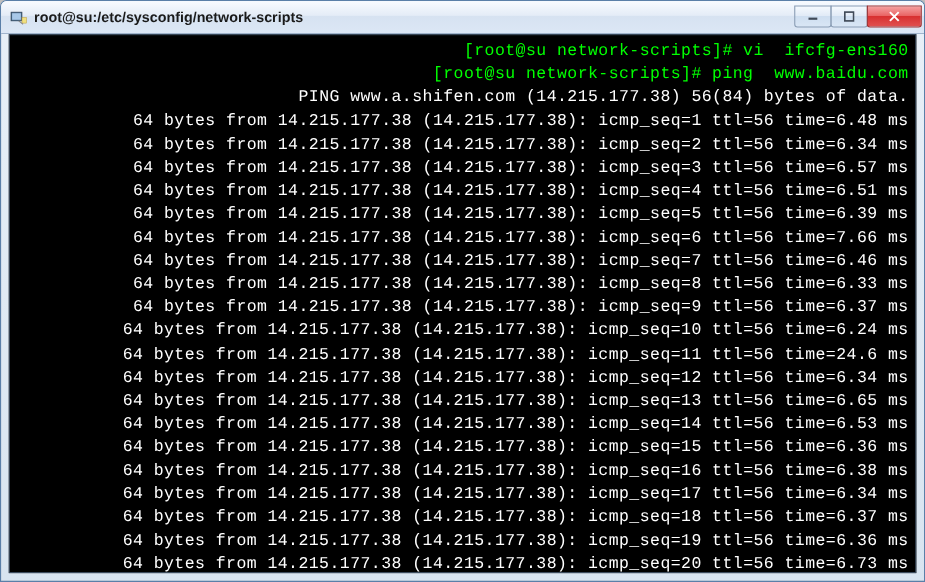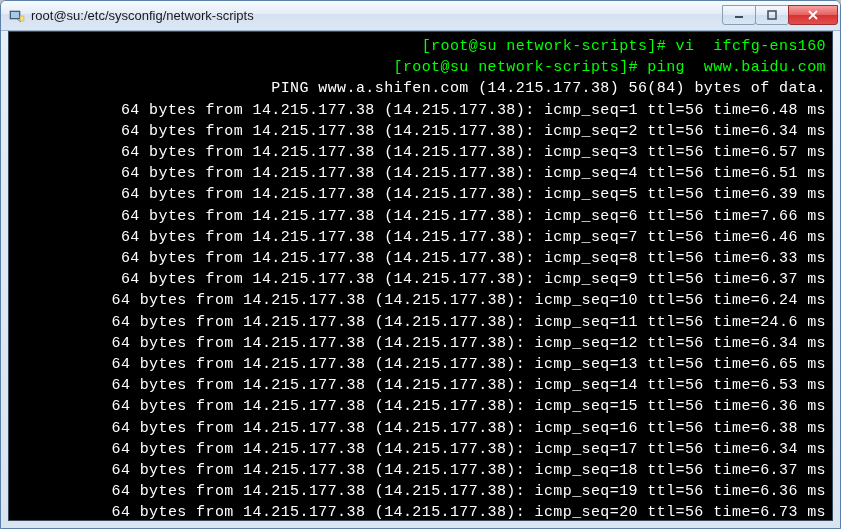--- a/index.html
+++ b/index.html
@@ -34,21 +34,21 @@
       height: 16px;
       margin-right: 6px;
       display: inline-flex;
       align-items: center;
       justify-content: center;
     }
     .title-text {
       flex: 1;
       font-size: 13px;
       color: #1a1a1a;
-      font-weight: 400;
+      font-weight: 700;
     }
     .window-controls {
       display: flex;
       gap: 0;
     }
     .win-btn {
       width: 34px;
       height: 20px;
       border: 1px solid #8a9db5;
       background: linear-gradient(to bottom, #f5f9fe 0%, #e0eaf6 49%, #cedef0 50%, #d9e6f5 100%);

